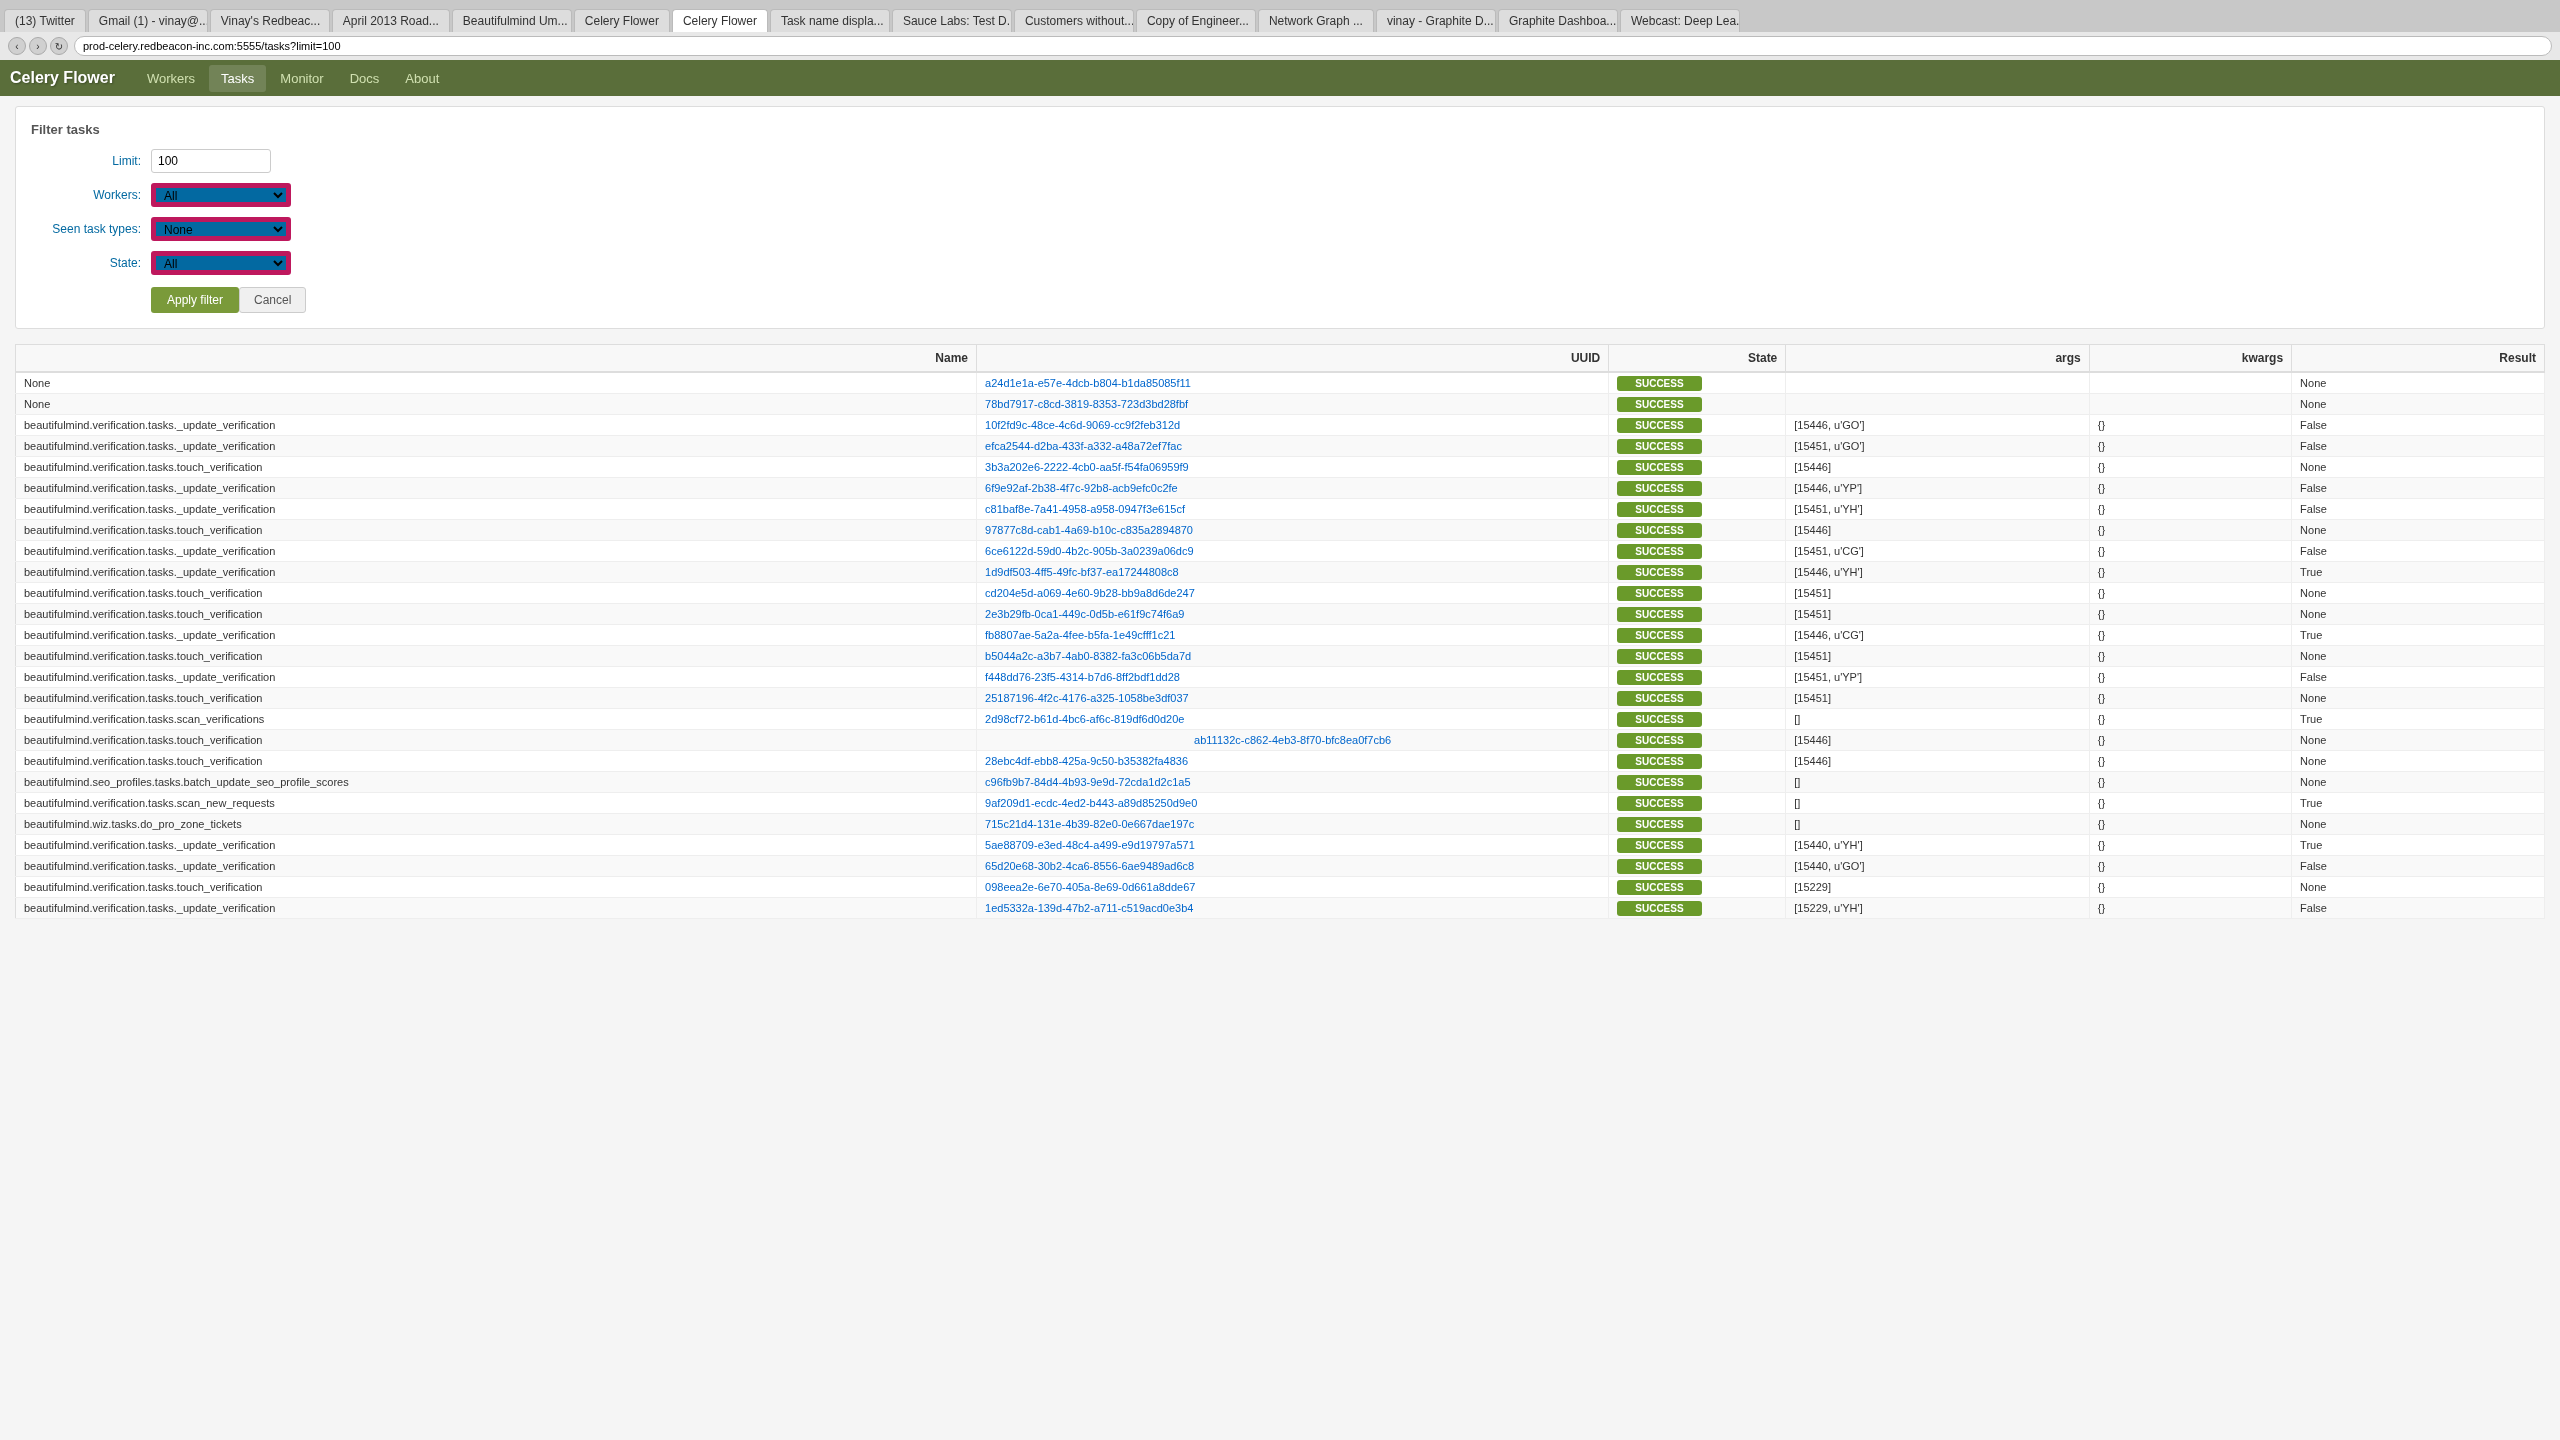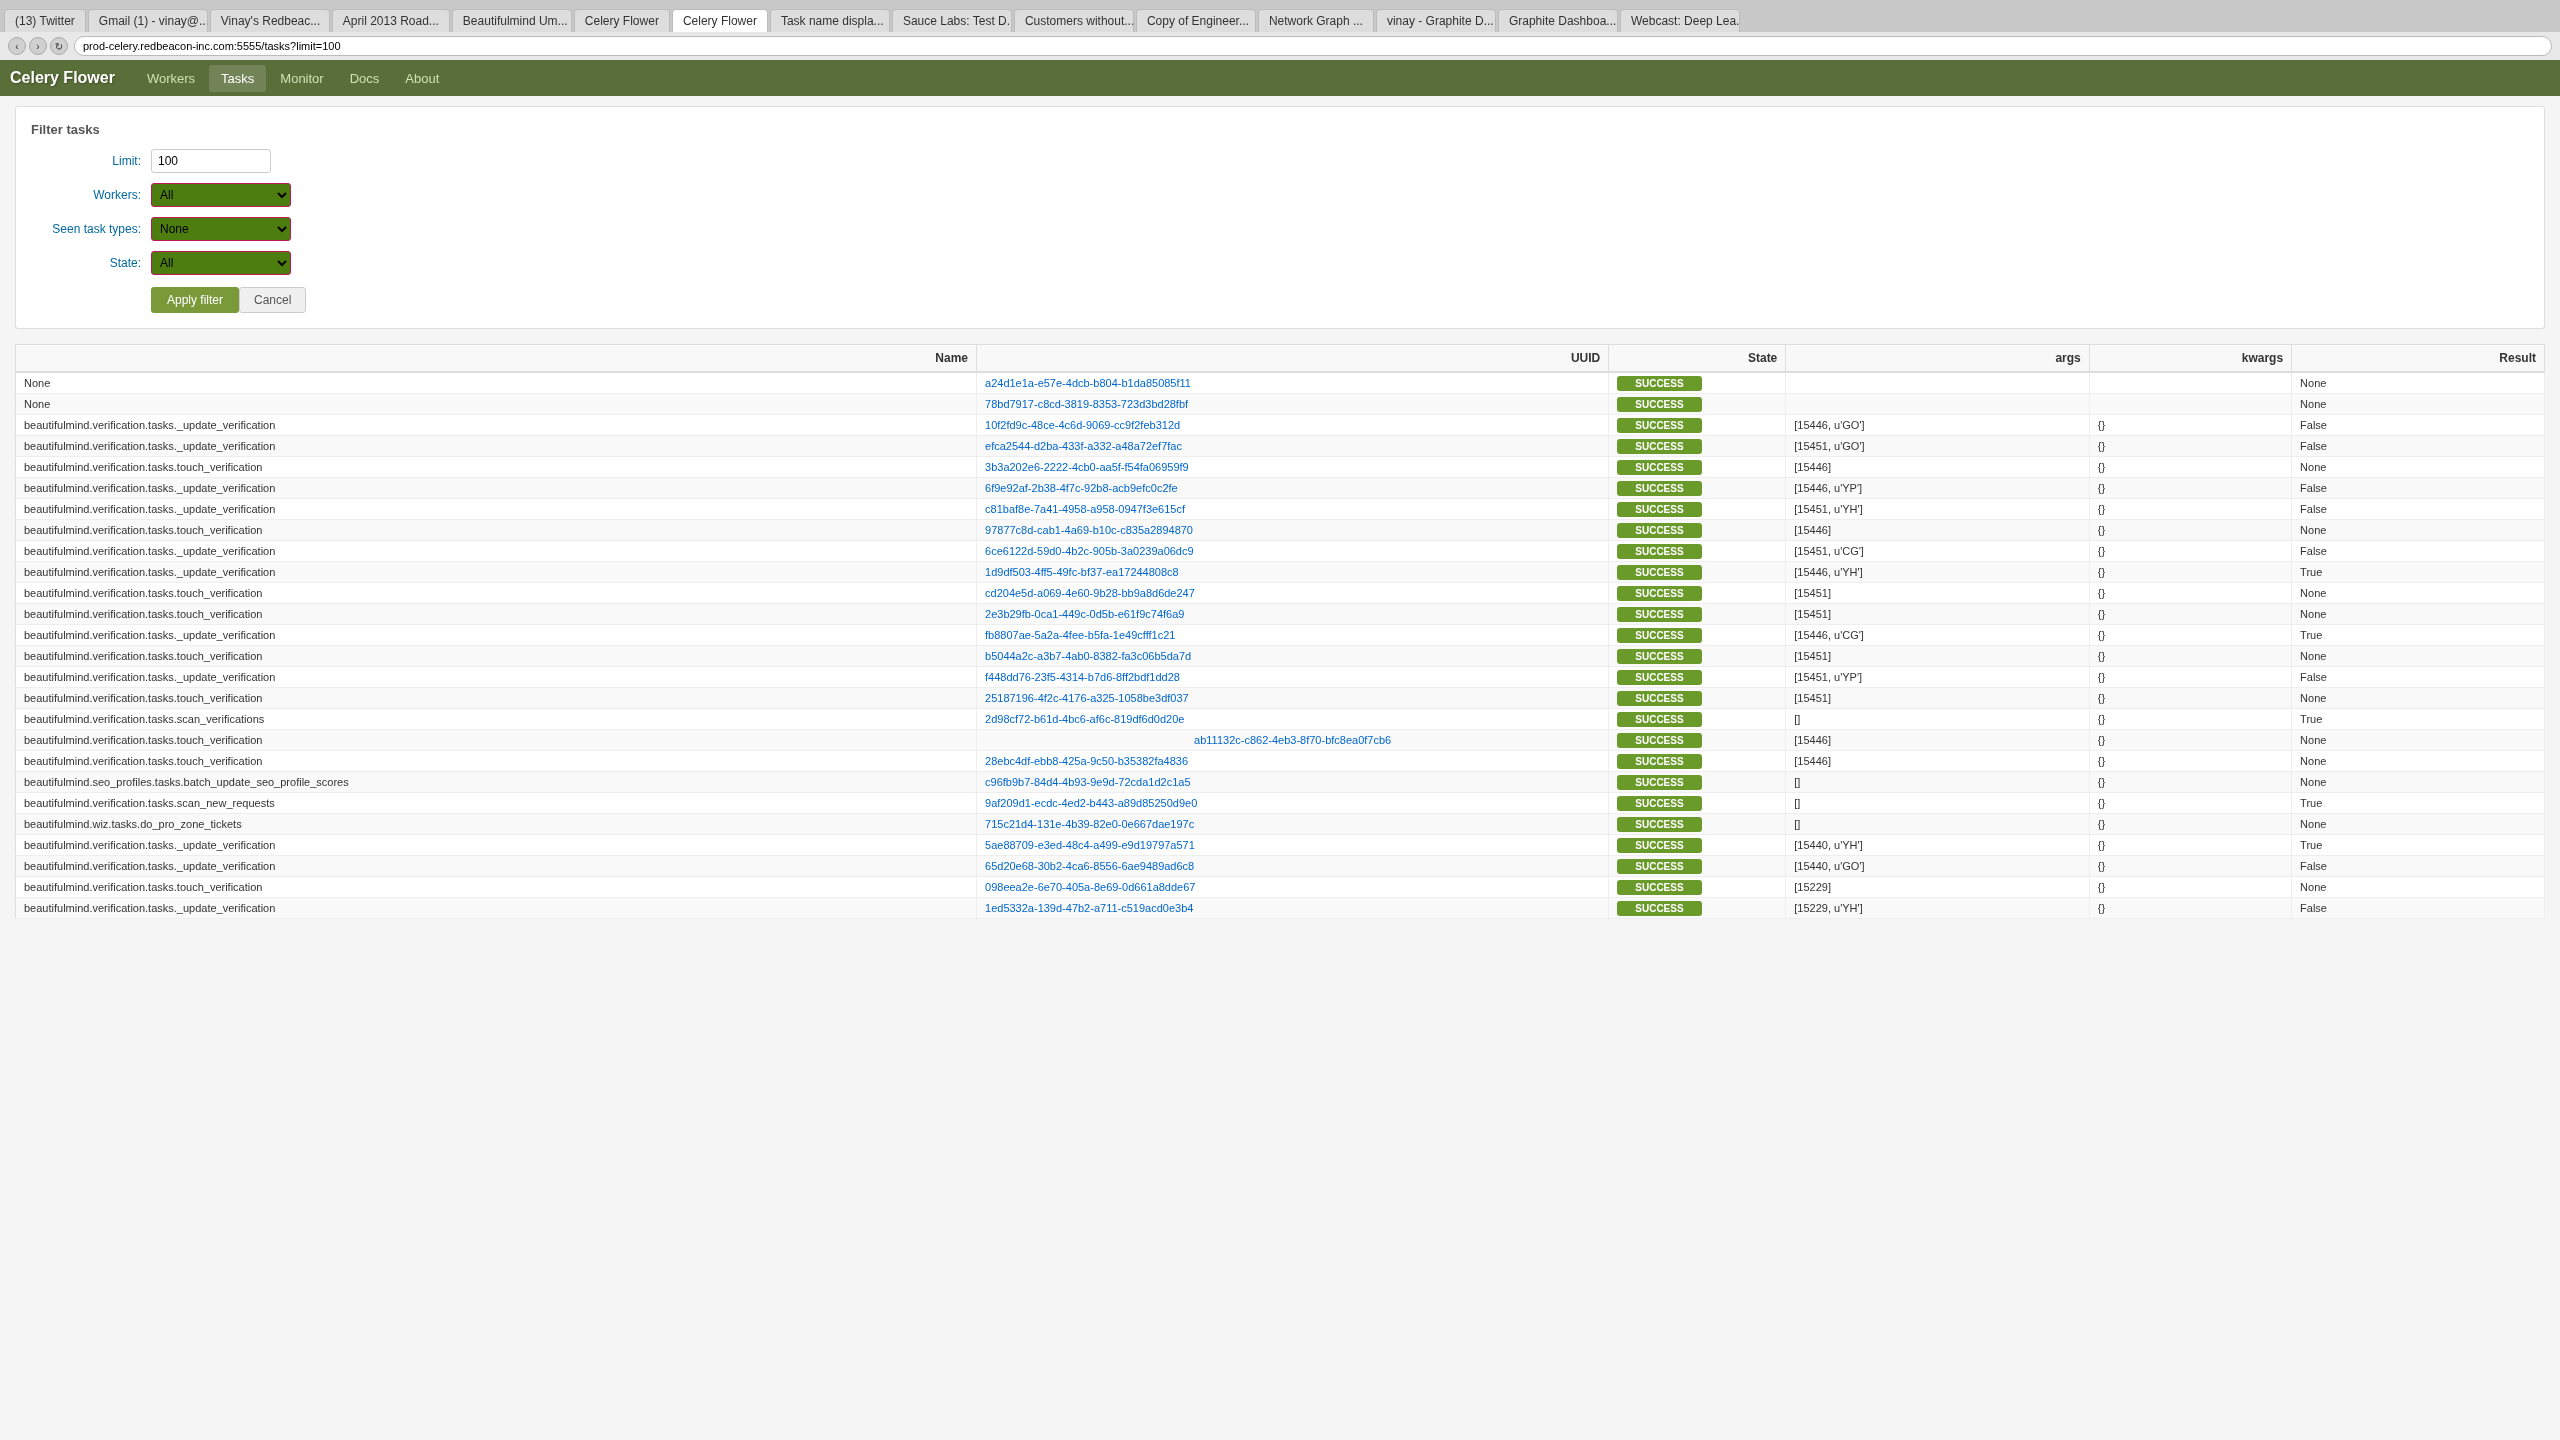--- a/index.html
+++ b/index.html
@@ -24,21 +24,21 @@
 
     
     .main-content { padding: 10px 15px; }
 
     
     .filter-box { background: #fff; border: 1px solid #ddd; border-radius: 3px; padding: 15px; margin-bottom: 15px; }
     .filter-title { font-size: 13px; font-weight: bold; color: #555; margin-bottom: 12px; }
     .filter-row { display: flex; align-items: center; margin-bottom: 10px; }
     .filter-label { width: 120px; text-align: right; padding-right: 10px; color: #0369a1; font-size: 12px; }
     .filter-input { width: 120px; height: 24px; border: 1px solid #ccc; border-radius: 3px; padding: 0 6px; font-size: 12px; }
-    .filter-select { width: 140px; height: 24px; border: 1px solid #be185d; border-radius: 3px; padding: 0 4px; font-size: 12px; background: #4d7c0f; }
+    .filter-select { width: 140px; height: 24px; border: 5px solid #be185d; border-radius: 3px; padding: 0 4px; font-size: 12px; background: #0369a1; }
     .filter-actions { margin-top: 12px; margin-left: 120px; display: flex; }
     .btn-apply { background: #7a9a3a; color: #fff; border: none; padding: 6px 16px; border-radius: 3px; cursor: pointer; font-size: 12px; }
     .btn-cancel { background: #f0f0f0; color: #555; border: 1px solid #ccc; padding: 5px 14px; border-radius: 3px; cursor: pointer; font-size: 12px; }
 
     
     .tasks-table { width: 100%; border-collapse: collapse; background: #fff; border: 1px solid #ddd; }
     .tasks-table th { background: #f8f8f8; border-bottom: 2px solid #ddd; border-right: 1px solid #ddd; padding: 6px 8px; text-align: right; font-size: 12px; font-weight: bold; color: #333; }
     .tasks-table td { border-bottom: 1px solid #eee; border-right: 1px solid #eee; padding: 4px 8px; font-size: 11px; color: #333; white-space: nowrap; }
     .tasks-table tr:nth-child(even) { background: #f9f9f9; }
     .badge-success { background: #6a9a2a; color: #fff; font-size: 10px; padding: 2px 18px; border-radius: 3px; font-weight: bold; }

